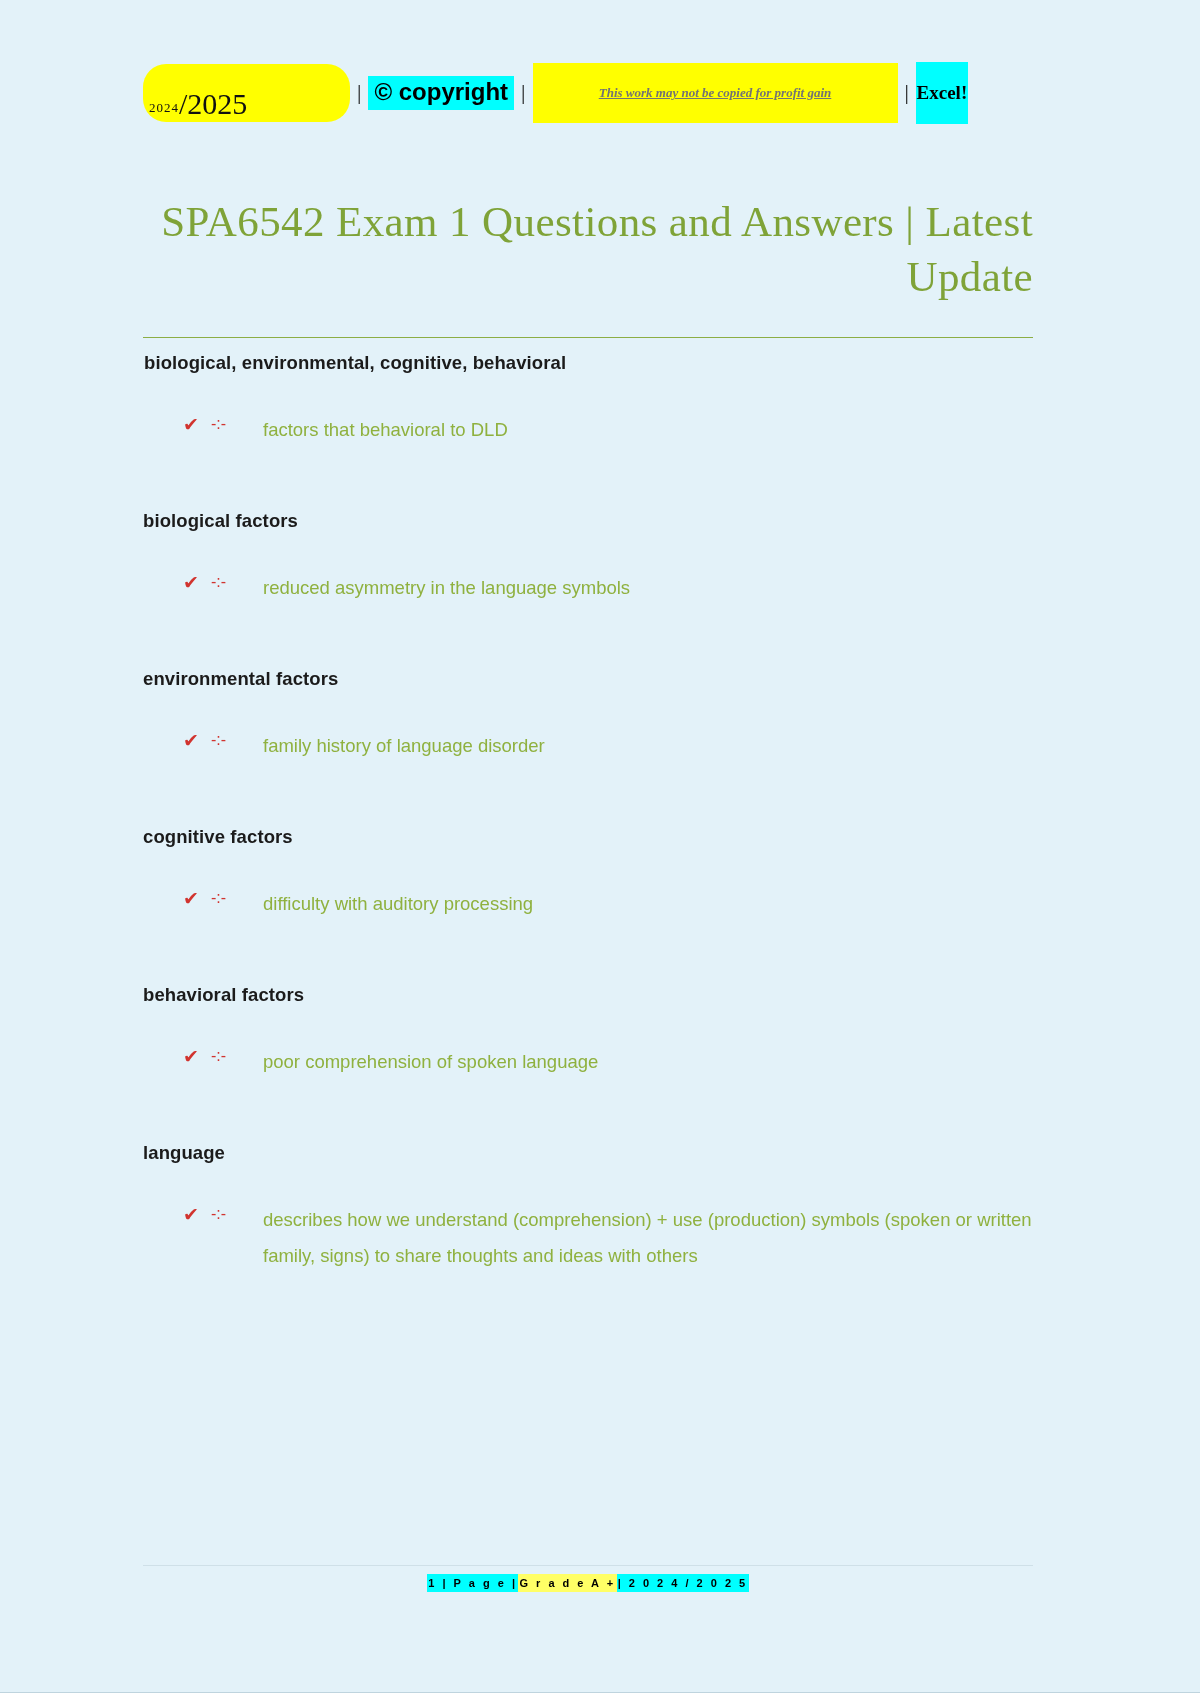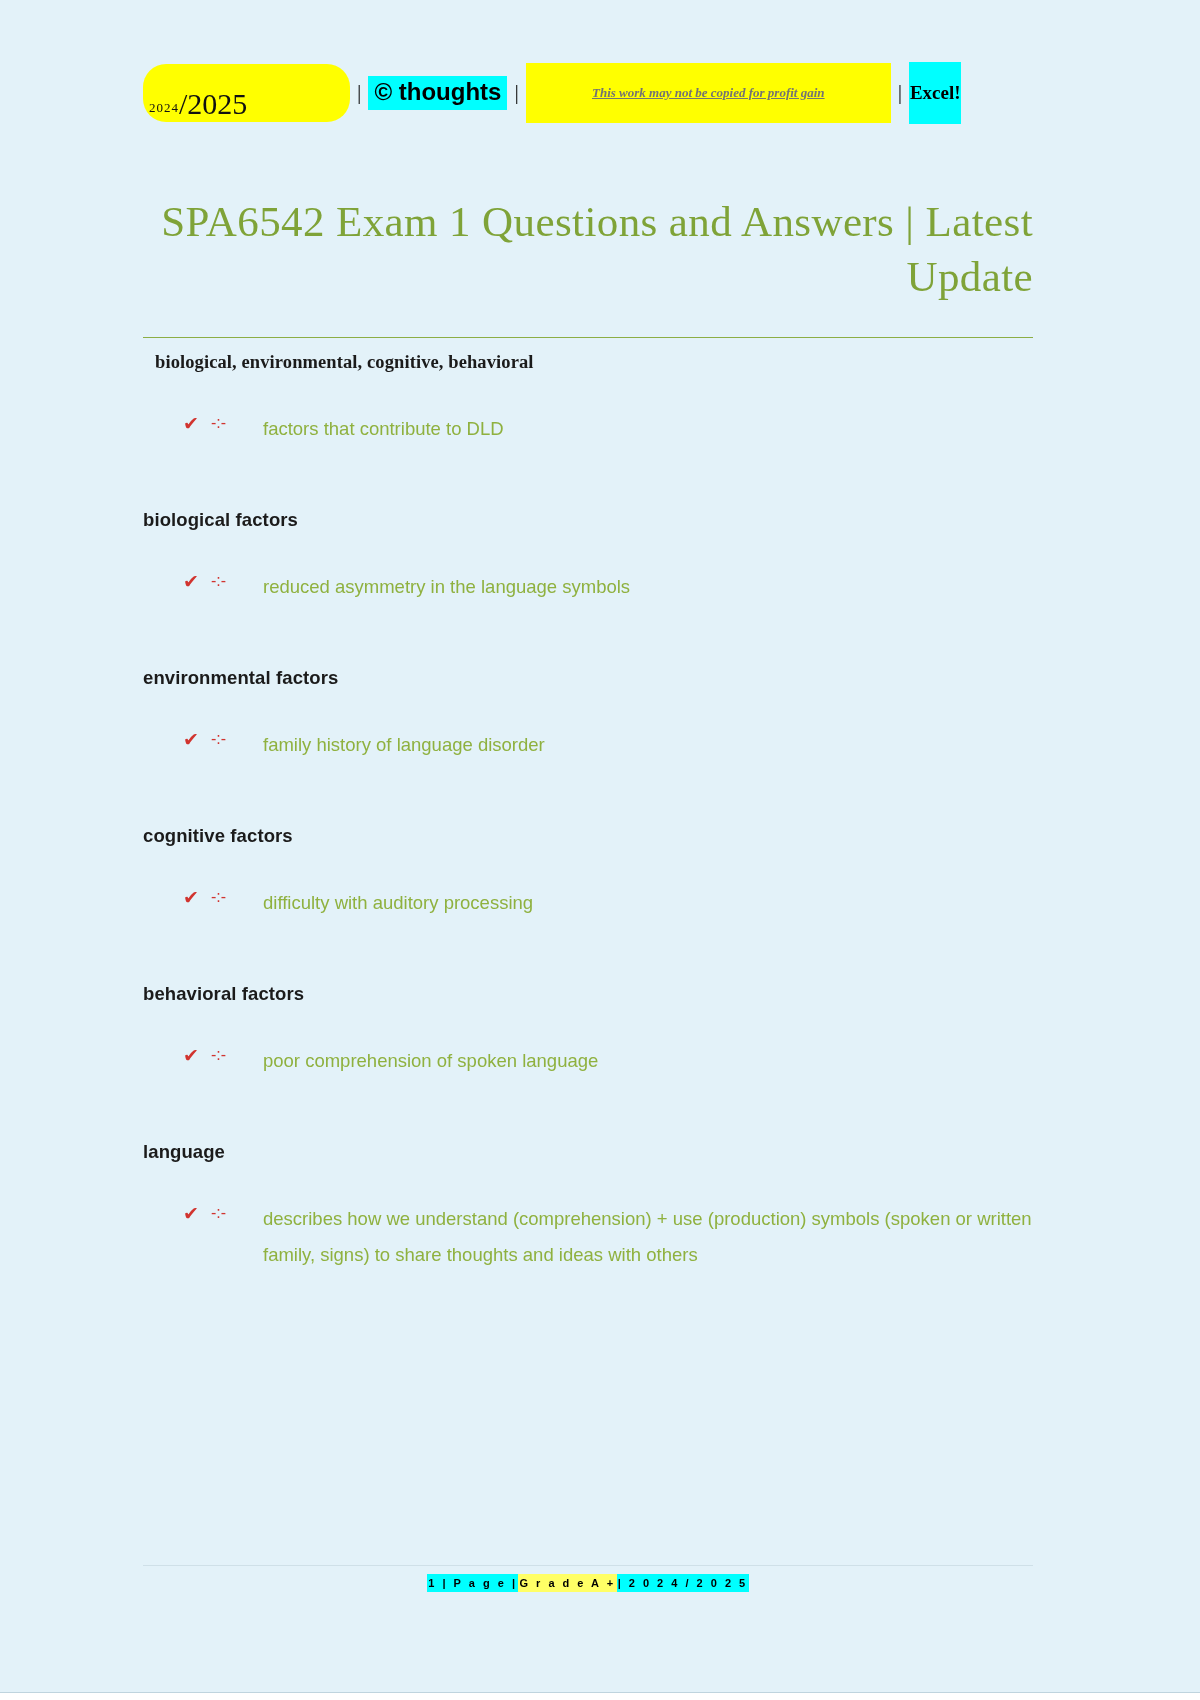--- a/index.html
+++ b/index.html
@@ -138,22 +138,21 @@
   }
   .term {
     font-family: "Liberation Sans", sans-serif;
     font-size: 18.5px;
     font-weight: bold;
     color: #1b1b1b;
     letter-spacing: 0.1px;
     margin: 0 0 38px 0;
   }
   .term.first {
-    margin-left: 12px;
-    font-family: Liberation Serif, serif;
+    margin-left: 1px;
   }
   .answer-row {
     display: flex;
     align-items: flex-start;
     padding-left: 40px;
   }
   .check {
     color: #d1342f;
     font-size: 19px;
     line-height: 1;
@@ -224,42 +223,42 @@
 <body>
 
 <div class="page">
 
   <div class="header-strip">
     <div class="year-box">
       <span class="year-small">2024</span>
       <span class="year-big">/2025</span>
     </div>
     <span class="pipe">|</span>
-    <span class="copyright-box">© thoughts</span>
+    <span class="copyright-box">© copyright</span>
     <span class="pipe">|</span>
     <div class="notice-box">
       <span class="notice-text">This work may not be copied for profit gain</span>
     </div>
     <span class="pipe">|</span>
     <div class="excel-box">
       <span class="excel-text">Excel!</span>
     </div>
   </div>
 
   <div class="doc-title">SPA6542 Exam 1 Questions and Answers | Latest Update</div>
   <div class="title-rule"></div>
 
   <div class="content">
 
     <div class="qa-block">
       <p class="term first">biological, environmental, cognitive, behavioral</p>
       <div class="answer-row">
         <span class="check">✔</span>
         <span class="dash">-:-</span>
-        <span class="answer">factors that contribute to DLD</span>
+        <span class="answer">factors that behavioral to DLD</span>
       </div>
     </div>
 
     <div class="qa-block">
       <p class="term">biological factors</p>
       <div class="answer-row">
         <span class="check">✔</span>
         <span class="dash">-:-</span>
         <span class="answer">reduced asymmetry in the language symbols</span>
       </div>

